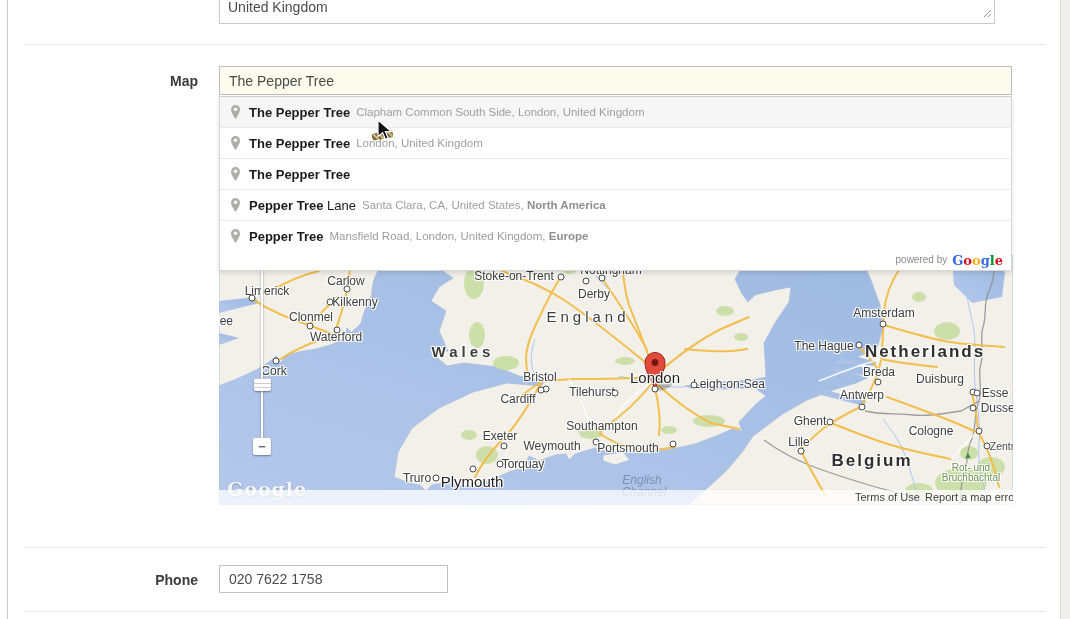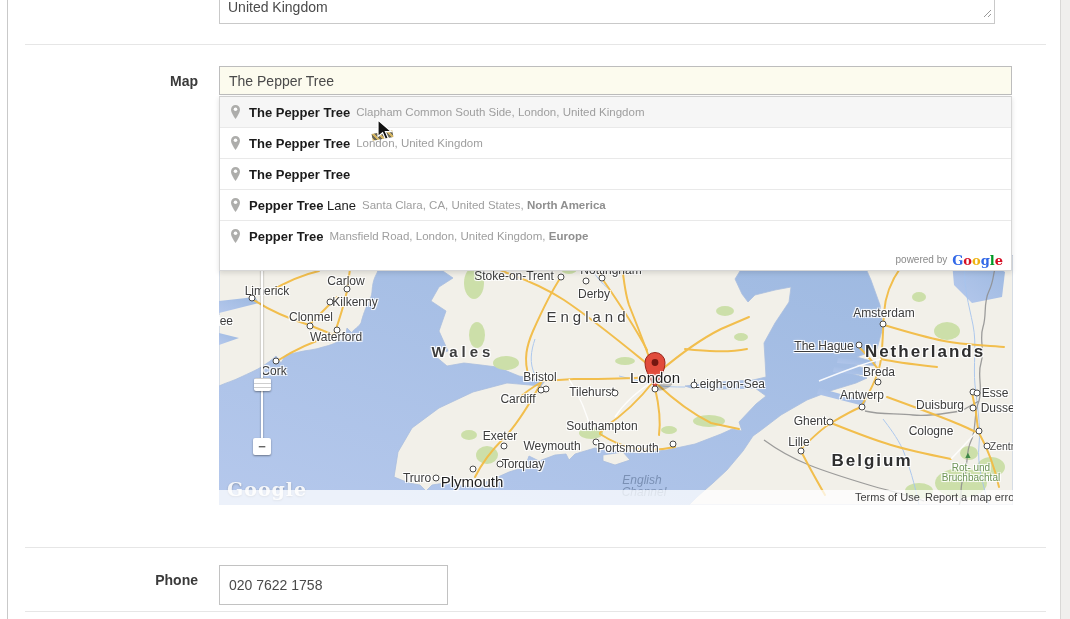--- a/index.html
+++ b/index.html
@@ -6,21 +6,21 @@
   body{font-family:"Liberation Sans","DejaVu Sans",sans-serif;}
   .page{position:relative;width:1070px;height:619px;background:#fff;overflow:hidden;}
   .left-edge{position:absolute;left:7px;top:0;width:1px;height:619px;background:#c9c9c9;}
   .right-strip{position:absolute;left:1060px;top:0;width:10px;height:619px;background:#f0efed;border-left:1px solid #d9d8d6;}
   .divider{position:absolute;left:25px;width:1021px;height:1px;background:#e6e6e6;}
   .field-label{position:absolute;left:100px;width:98px;text-align:right;font-size:14px;font-weight:bold;color:#3a3a3a;}
   .textarea{position:absolute;left:219px;top:-8px;width:776px;height:32px;border:1px solid #c9c9c9;background:#fff;box-sizing:border-box;font-size:14px;color:#4a4a4a;padding:6px 8px 0 8px;}
   .resize-grip{position:absolute;right:2px;bottom:2px;}
   .input{position:absolute;border:1px solid #c2c2c2;background:#fff;box-sizing:border-box;font-size:14px;color:#4a4a4a;display:flex;align-items:center;padding:0 9px;}
   .map-input{left:219px;top:66px;width:793px;height:29px;background:#fcfbee;border-color:#bdbdbd;}
-  .phone-input{left:219px;top:565px;width:229px;height:40px;}
+  .phone-input{left:219px;top:565px;width:229px;height:28px;}
   .hint{position:absolute;left:220px;top:511px;font-size:14px;font-style:italic;color:#9b9b9b;}
   
   .pac{position:absolute;left:219px;top:96px;width:791px;background:#fff;border:1px solid #d6d6d6;border-top:1px solid #cfcfcf;box-shadow:0 2px 5px rgba(0,0,0,.12);z-index:30;}
   .pac-item{height:30px;display:flex;align-items:center;padding:0 8px 0 10px;background:#fff;border-top:1px solid #e9e9e9;cursor:default;white-space:nowrap;overflow:hidden;}
   .pac-item:first-child{border-top:none;}
   .pac-item.hl{background:#f6f6f6;}
   .pac-icon{margin-right:8px;flex:0 0 auto;}
   .pac-main{font-size:13px;font-weight:bold;color:#1b1b1b;}
   .pac-rest{font-size:13px;color:#1b1b1b;white-space:pre;}
   .pac-sec{font-size:11.5px;color:#9e9e9e;margin-left:6px;white-space:pre;}
@@ -283,33 +283,33 @@
         <span class="pl town" style="left: 198px; top: 223px;">Truro</span>
         <span class="dot" style="left: 217px; top: 223px;"></span>
         <span class="pl capital" style="left: 253px; top: 226px;">Plymouth</span>
         <span class="dot" style="left: 254px; top: 214px;"></span>
         <span class="pl capital" style="left: 436px; top: 122px;">London</span>
         <span class="dot" style="left: 436px; top: 134px;"></span>
         <span class="pl town" style="left: 510px; top: 129px;">Leigh-on-Sea</span>
         <span class="dot" style="left: 475px; top: 130px;"></span>
         <span class="pl town" style="left: 665px; top: 58px;">Amsterdam</span>
         <span class="dot" style="left: 664px; top: 69px;"></span>
-        <span class="pl town" style="left: 605px; top: 91px; text-decoration: underline;">The Hague</span>
+        <span class="pl town" style="left: 605px; top: 91px;">The Hague</span>
         <span class="dot" style="left: 640px; top: 90px;"></span>
         <span class="pl country" style="left: 706px; top: 97px;">Netherlands</span>
         <span class="pl town" style="left: 660px; top: 117px;">Breda</span>
         <span class="dot" style="left: 659px; top: 127px;"></span>
         <span class="pl town" style="left: 643px; top: 140px;">Antwerp</span>
         <span class="dot" style="left: 643px; top: 152px;"></span>
         <span class="pl town" style="left: 591px; top: 166px;">Ghent</span>
         <span class="dot" style="left: 611px; top: 167px;"></span>
         <span class="pl town" style="left: 580px; top: 187px;">Lille</span>
         <span class="dot" style="left: 582px; top: 196px;"></span>
         <span class="pl country" style="left: 653px; top: 206px;">Belgium</span>
-        <span class="pl town" style="left: 721px; top: 150px;">Duisburg</span>
+        <span class="pl town" style="left: 721px; top: 124px;">Duisburg</span>
         <span class="dot" style="left: 754px; top: 137px;"></span>
         <span class="pl town" style="left: 776px; top: 138px;">Esse</span>
         <span class="dot" style="left: 758px; top: 138px;"></span>
         <span class="pl town" style="left: 774px; top: 153px; padding-left: 12px;">Dussel</span>
         <span class="dot" style="left: 754px; top: 153px;"></span>
         <span class="pl town" style="left: 712px; top: 176px;">Cologne</span>
         <span class="dot" style="left: 760px; top: 176px;"></span>
         <span class="pl town-sm" style="left: 783px; top: 191px;">Zentr</span>
         <span class="dot" style="left: 768px; top: 191px;"></span>
         <span class="pl parkicon" style="left: 749px; top: 200px;">▲</span>

